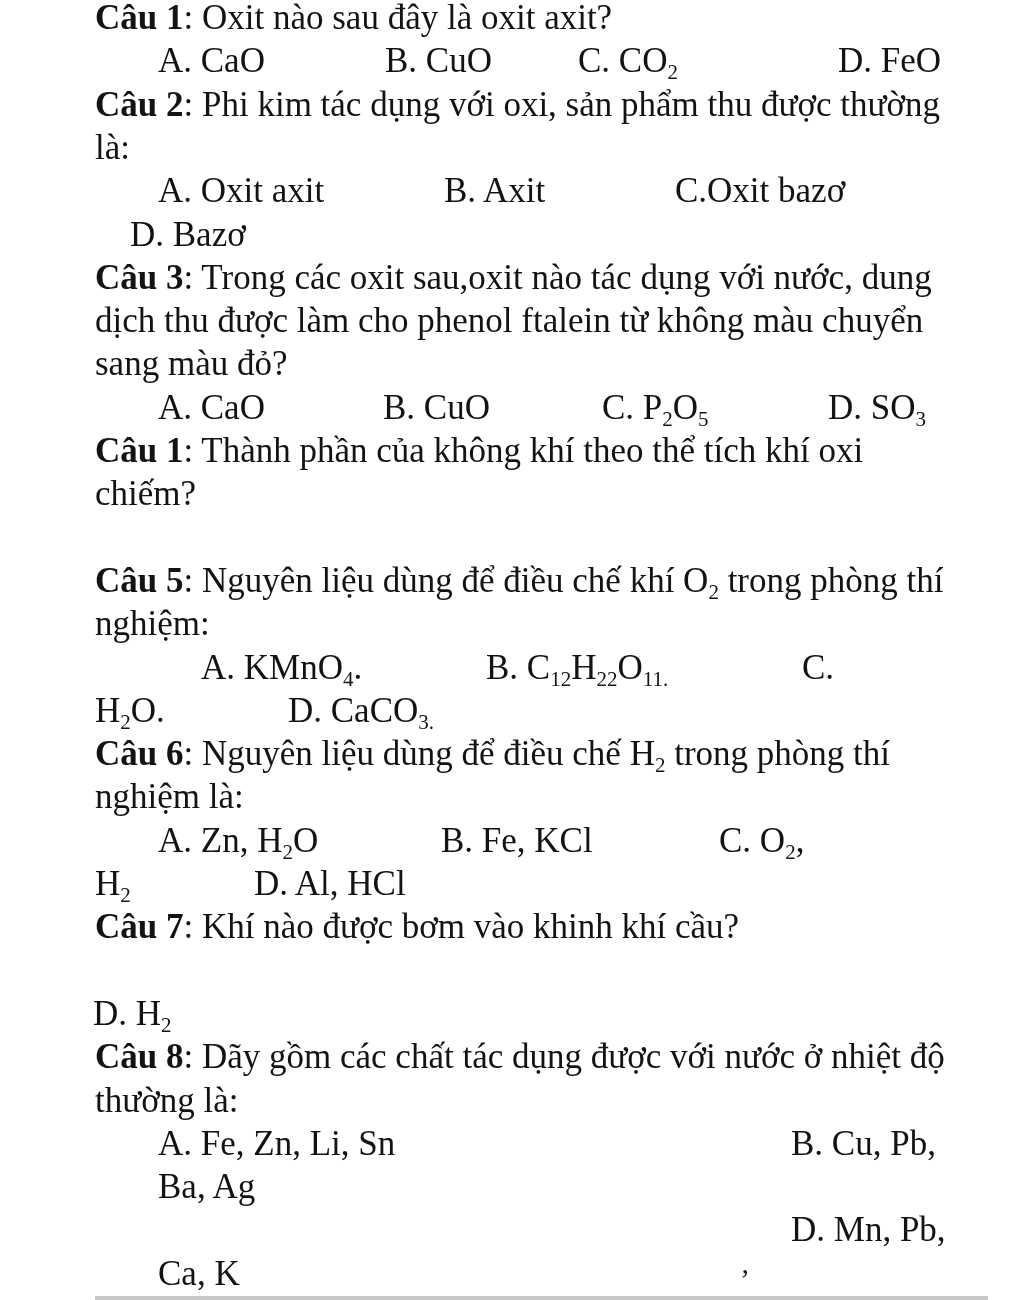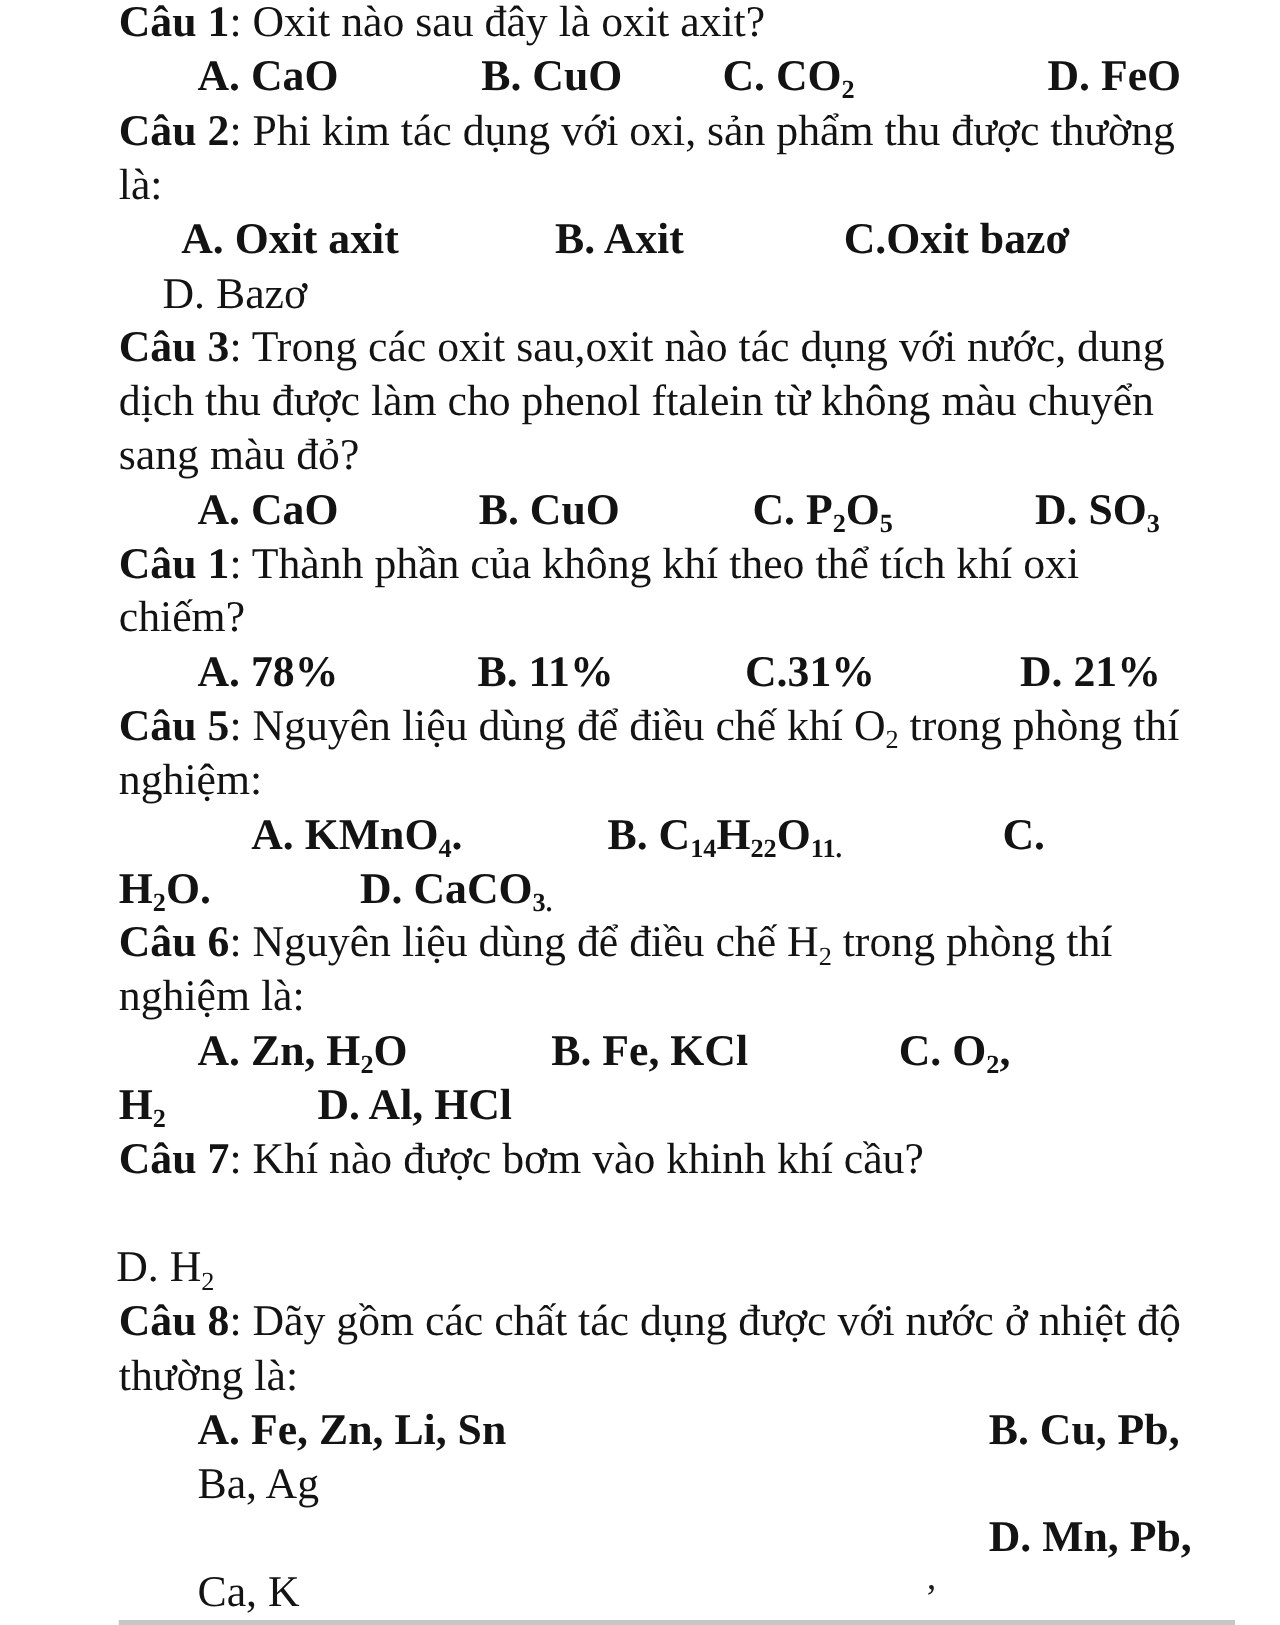--- a/index.html
+++ b/index.html
@@ -2,21 +2,21 @@
 <html><head>
 <meta charset="utf-8">
 <style>
   html,body{margin:0;padding:0;background:#ffffff;}
   .page{
     position:relative;width:988px;height:1300px;background:#ffffff;
     font-family:"Liberation Serif","DejaVu Serif",serif;
     font-size:35px;color:#131313;overflow:hidden;
   }
   .line{position:absolute;white-space:nowrap;line-height:43px;height:43px;width:1024px;}
-  .seg{position:absolute;top:0;white-space:nowrap;font-weight:bold;}
+  .seg{position:absolute;top:0;white-space:nowrap;}
   .qlabel{font-weight:bold;}
   sub{font-size:0.6em;line-height:0;vertical-align:-0.32em;}
   .cut-mark{position:absolute;font-size:30px;color:#1a1a1a;}
   .cut-strip{position:absolute;background:#bdbdbd;opacity:0.85;}
 </style>
 </head>
 <body>
 
 <div class="page">
 
@@ -24,50 +24,44 @@
   <div class="line" style="left:0;top:39px">
     <span class="seg" style="left:158px">A. CaO</span>
     <span class="seg" style="left:385px">B. CuO</span>
     <span class="seg" style="left:578px">C. CO<sub>2</sub></span>
     <span class="seg" style="left:838px">D. FeO</span>
   </div>
 
   <div class="line" style="left:95px;top:83px"><span class="qlabel">Câu 2</span><span>: Phi kim tác dụng với oxi, sản phẩm thu được thường</span></div>
   <div class="line" style="left:95px;top:126px">là:</div>
   <div class="line" style="left:0;top:169px">
-    <span class="seg" style="left:145px">A. Oxit axit</span>
+    <span class="seg" style="left:158px">A. Oxit axit</span>
     <span class="seg" style="left:444px">B. Axit</span>
     <span class="seg" style="left:675px">C.Oxit bazơ</span>
   </div>
   <div class="line" style="left:130px;top:213px">D. Bazơ</div>
 
   <div class="line" style="left:95px;top:256px"><span class="qlabel">Câu 3</span><span>: Trong các oxit sau,oxit nào tác dụng với nước, dung</span></div>
   <div class="line" style="left:95px;top:299px">dịch thu được làm cho phenol ftalein từ không màu chuyển</div>
   <div class="line" style="left:95px;top:342px">sang màu đỏ?</div>
   <div class="line" style="left:0;top:386px">
     <span class="seg" style="left:158px">A. CaO</span>
     <span class="seg" style="left:383px">B. CuO</span>
     <span class="seg" style="left:602px">C. P<sub>2</sub>O<sub>5</sub></span>
     <span class="seg" style="left:828px">D. SO<sub>3</sub></span>
   </div>
 
   <div class="line" style="left:95px;top:429px"><span class="qlabel">Câu 1</span><span>: Thành phần của không khí theo thể tích khí oxi</span></div>
   <div class="line" style="left:95px;top:472px">chiếm?</div>
-  <div class="line" style="left:0;top:516px">
-    <span class="seg" style="left:158px">A. 78%</span>
-    <span class="seg" style="left:382px">B. 11%</span>
-    <span class="seg" style="left:596px">C.31%</span>
-    <span class="seg" style="left:816px">D. 21%</span>
-  </div>
 
   <div class="line" style="left:95px;top:559px"><span class="qlabel">Câu 5</span><span>: Nguyên liệu dùng để điều chế khí O<sub>2</sub> trong phòng thí</span></div>
   <div class="line" style="left:95px;top:602px">nghiệm:</div>
   <div class="line" style="left:0;top:646px">
     <span class="seg" style="left:201px">A. KMnO<sub>4</sub>.</span>
-    <span class="seg" style="left:486px">B. C<sub>14</sub>H<sub>22</sub>O<sub>11.</sub></span>
+    <span class="seg" style="left:486px">B. C<sub>12</sub>H<sub>22</sub>O<sub>11.</sub></span>
     <span class="seg" style="left:802px">C.</span>
   </div>
   <div class="line" style="left:0;top:689px">
     <span class="seg" style="left:95px">H<sub>2</sub>O.</span>
     <span class="seg" style="left:288px">D. CaCO<sub>3.</sub></span>
   </div>
 
   <div class="line" style="left:95px;top:732px"><span class="qlabel">Câu 6</span><span>: Nguyên liệu dùng để điều chế H<sub>2</sub> trong phòng thí</span></div>
   <div class="line" style="left:95px;top:775px">nghiệm là:</div>
   <div class="line" style="left:0;top:819px">

